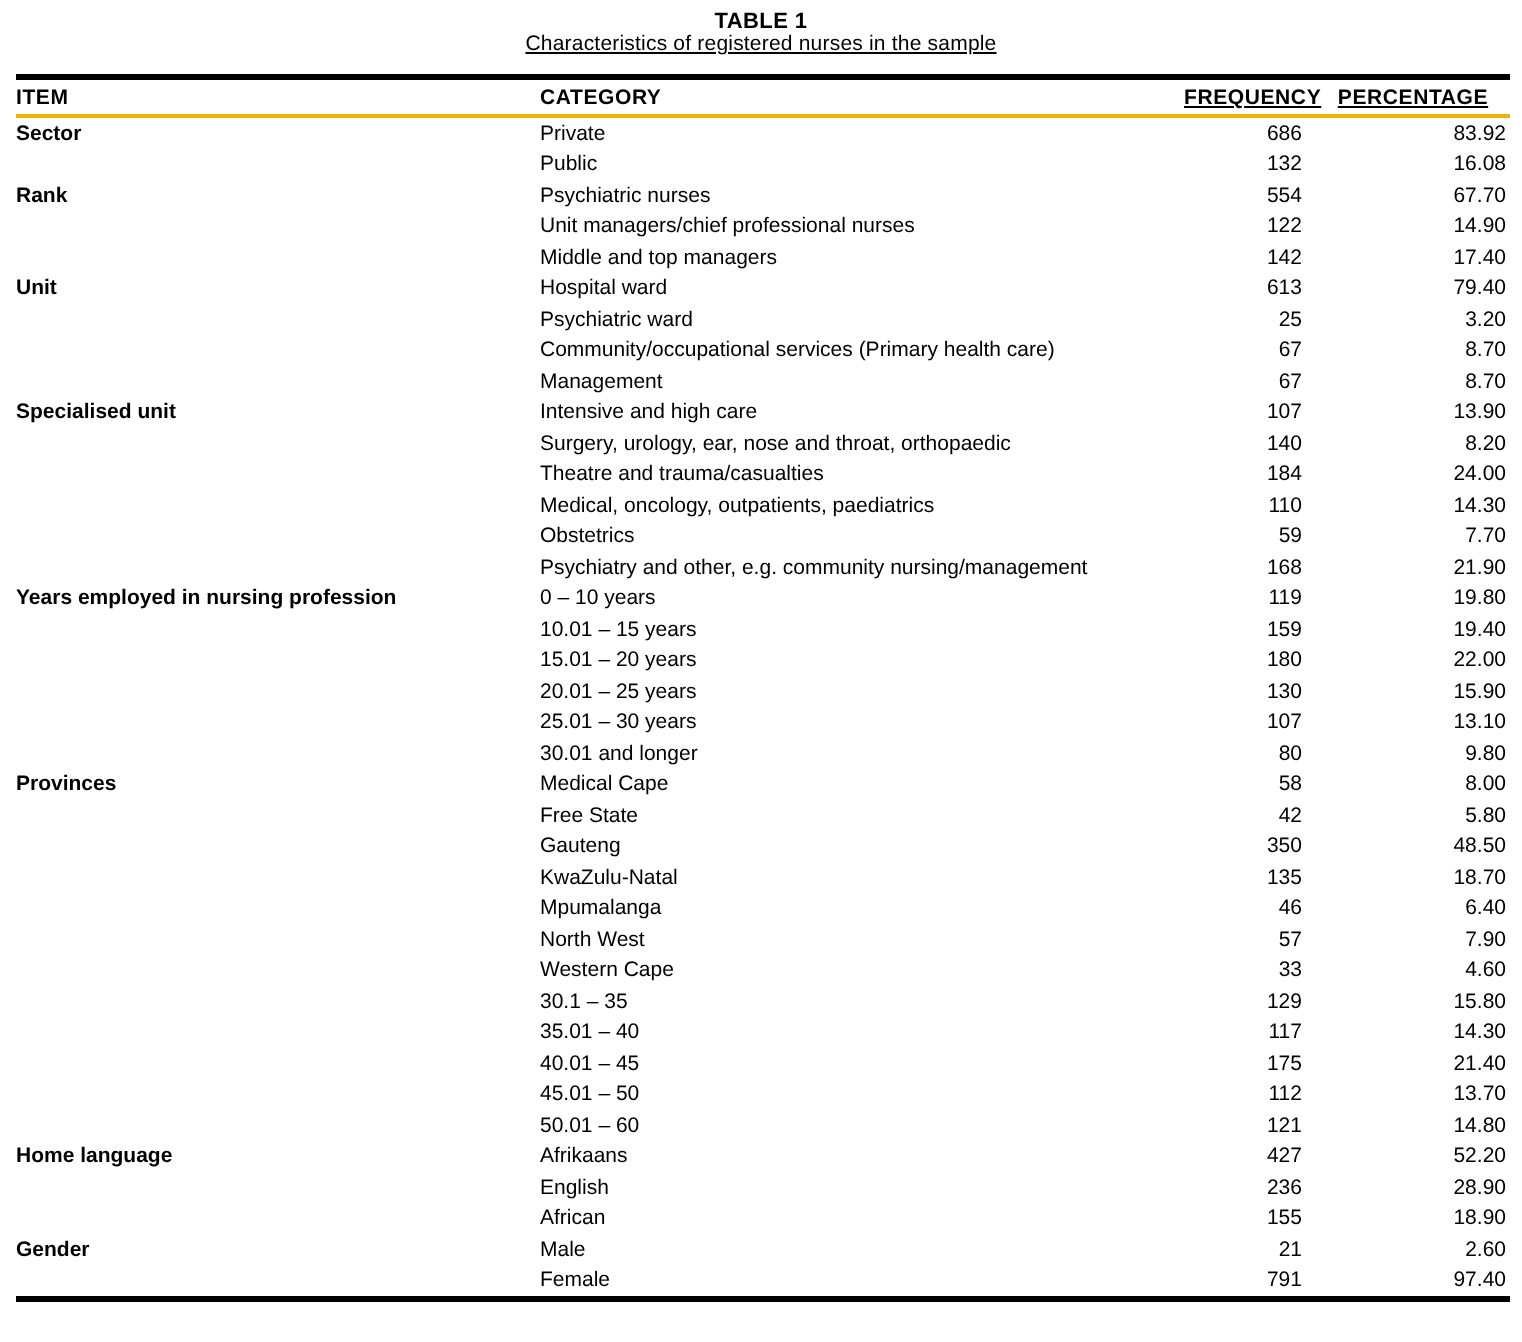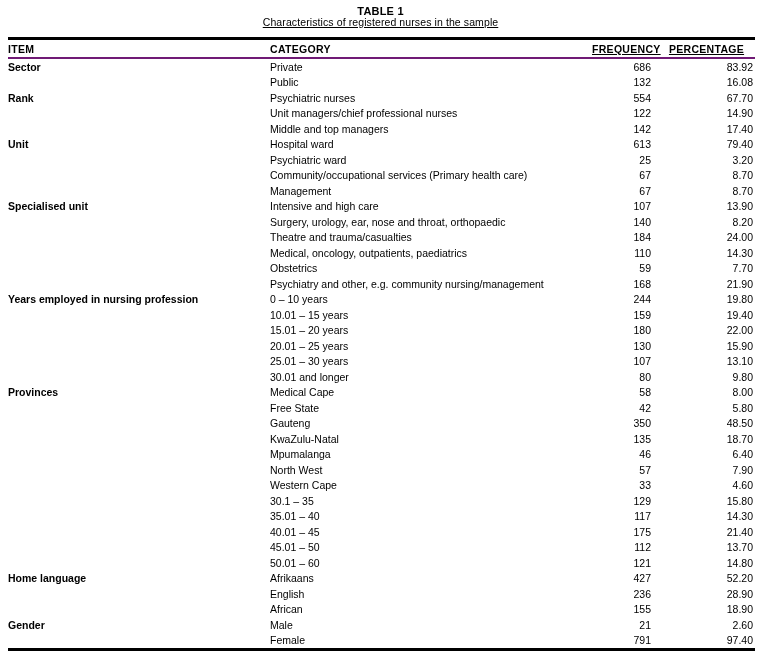--- a/index.html
+++ b/index.html
@@ -40,21 +40,21 @@
     margin-left: 8px;
     width: 747px;
     border-bottom: 3px solid #000000;
   }
   .nurses-table col.c-item { width: 262px; }
   .nurses-table col.c-category { width: 322px; }
   .nurses-table col.c-frequency { width: 66px; }
   .nurses-table col.c-percentage { width: 97px; }
   .nurses-table th {
     border-top: 3px solid #000000;
-    border-bottom: 2px solid #701a75;
+    border-bottom: 2px solid #eab308;
     font-size: 10.5px;
     font-weight: bold;
     letter-spacing: 0.3px;
     text-align: left;
     height: 17px;
     padding: 0;
     vertical-align: middle;
     white-space: nowrap;
   }
   .nurses-table th.num { text-align: center; text-decoration: underline; }
@@ -182,21 +182,21 @@
         </tr>
         <tr>
           <td class="col-item"></td>
           <td class="col-category">Psychiatry and other, e.g. community nursing/management</td>
           <td class="col-frequency num">168</td>
           <td class="col-percentage num">21.90</td>
         </tr>
         <tr>
           <td class="col-item">Years employed in nursing profession</td>
           <td class="col-category">0 – 10 years</td>
-          <td class="col-frequency num">244</td>
+          <td class="col-frequency num">119</td>
           <td class="col-percentage num">19.80</td>
         </tr>
         <tr>
           <td class="col-item"></td>
           <td class="col-category">10.01 – 15 years</td>
           <td class="col-frequency num">159</td>
           <td class="col-percentage num">19.40</td>
         </tr>
         <tr>
           <td class="col-item"></td>

